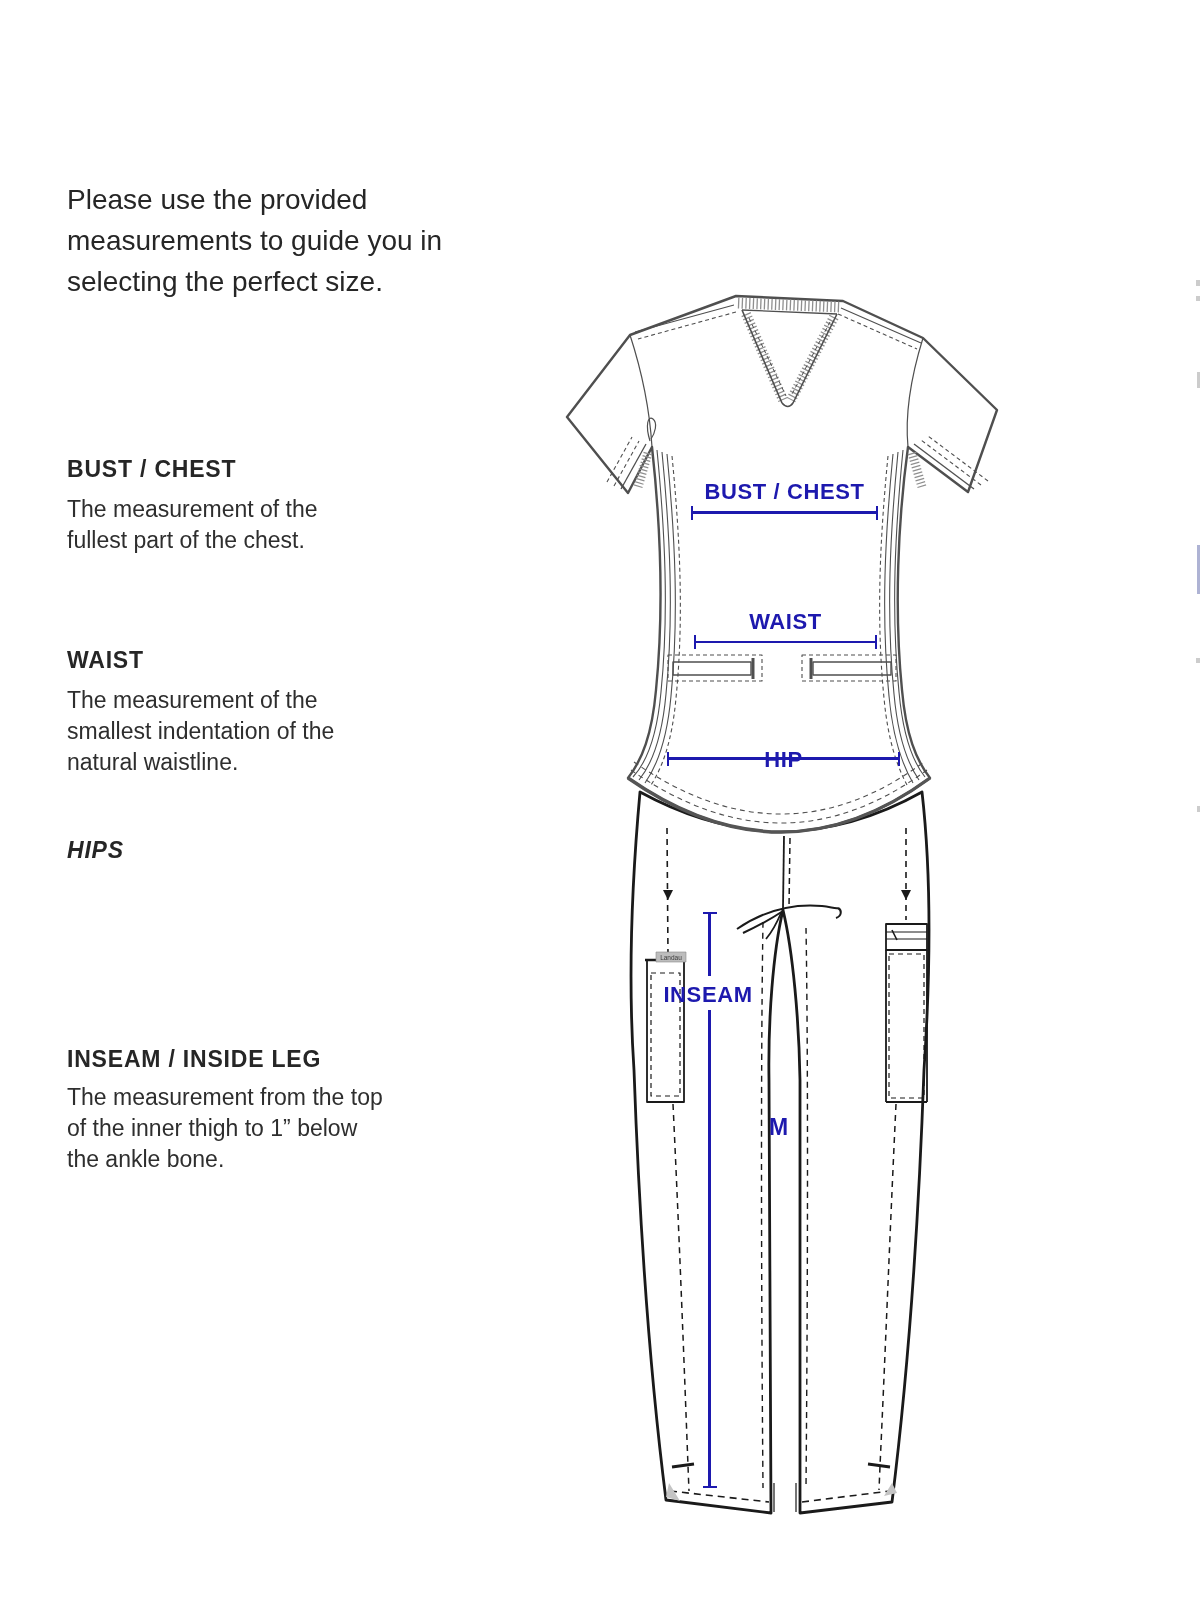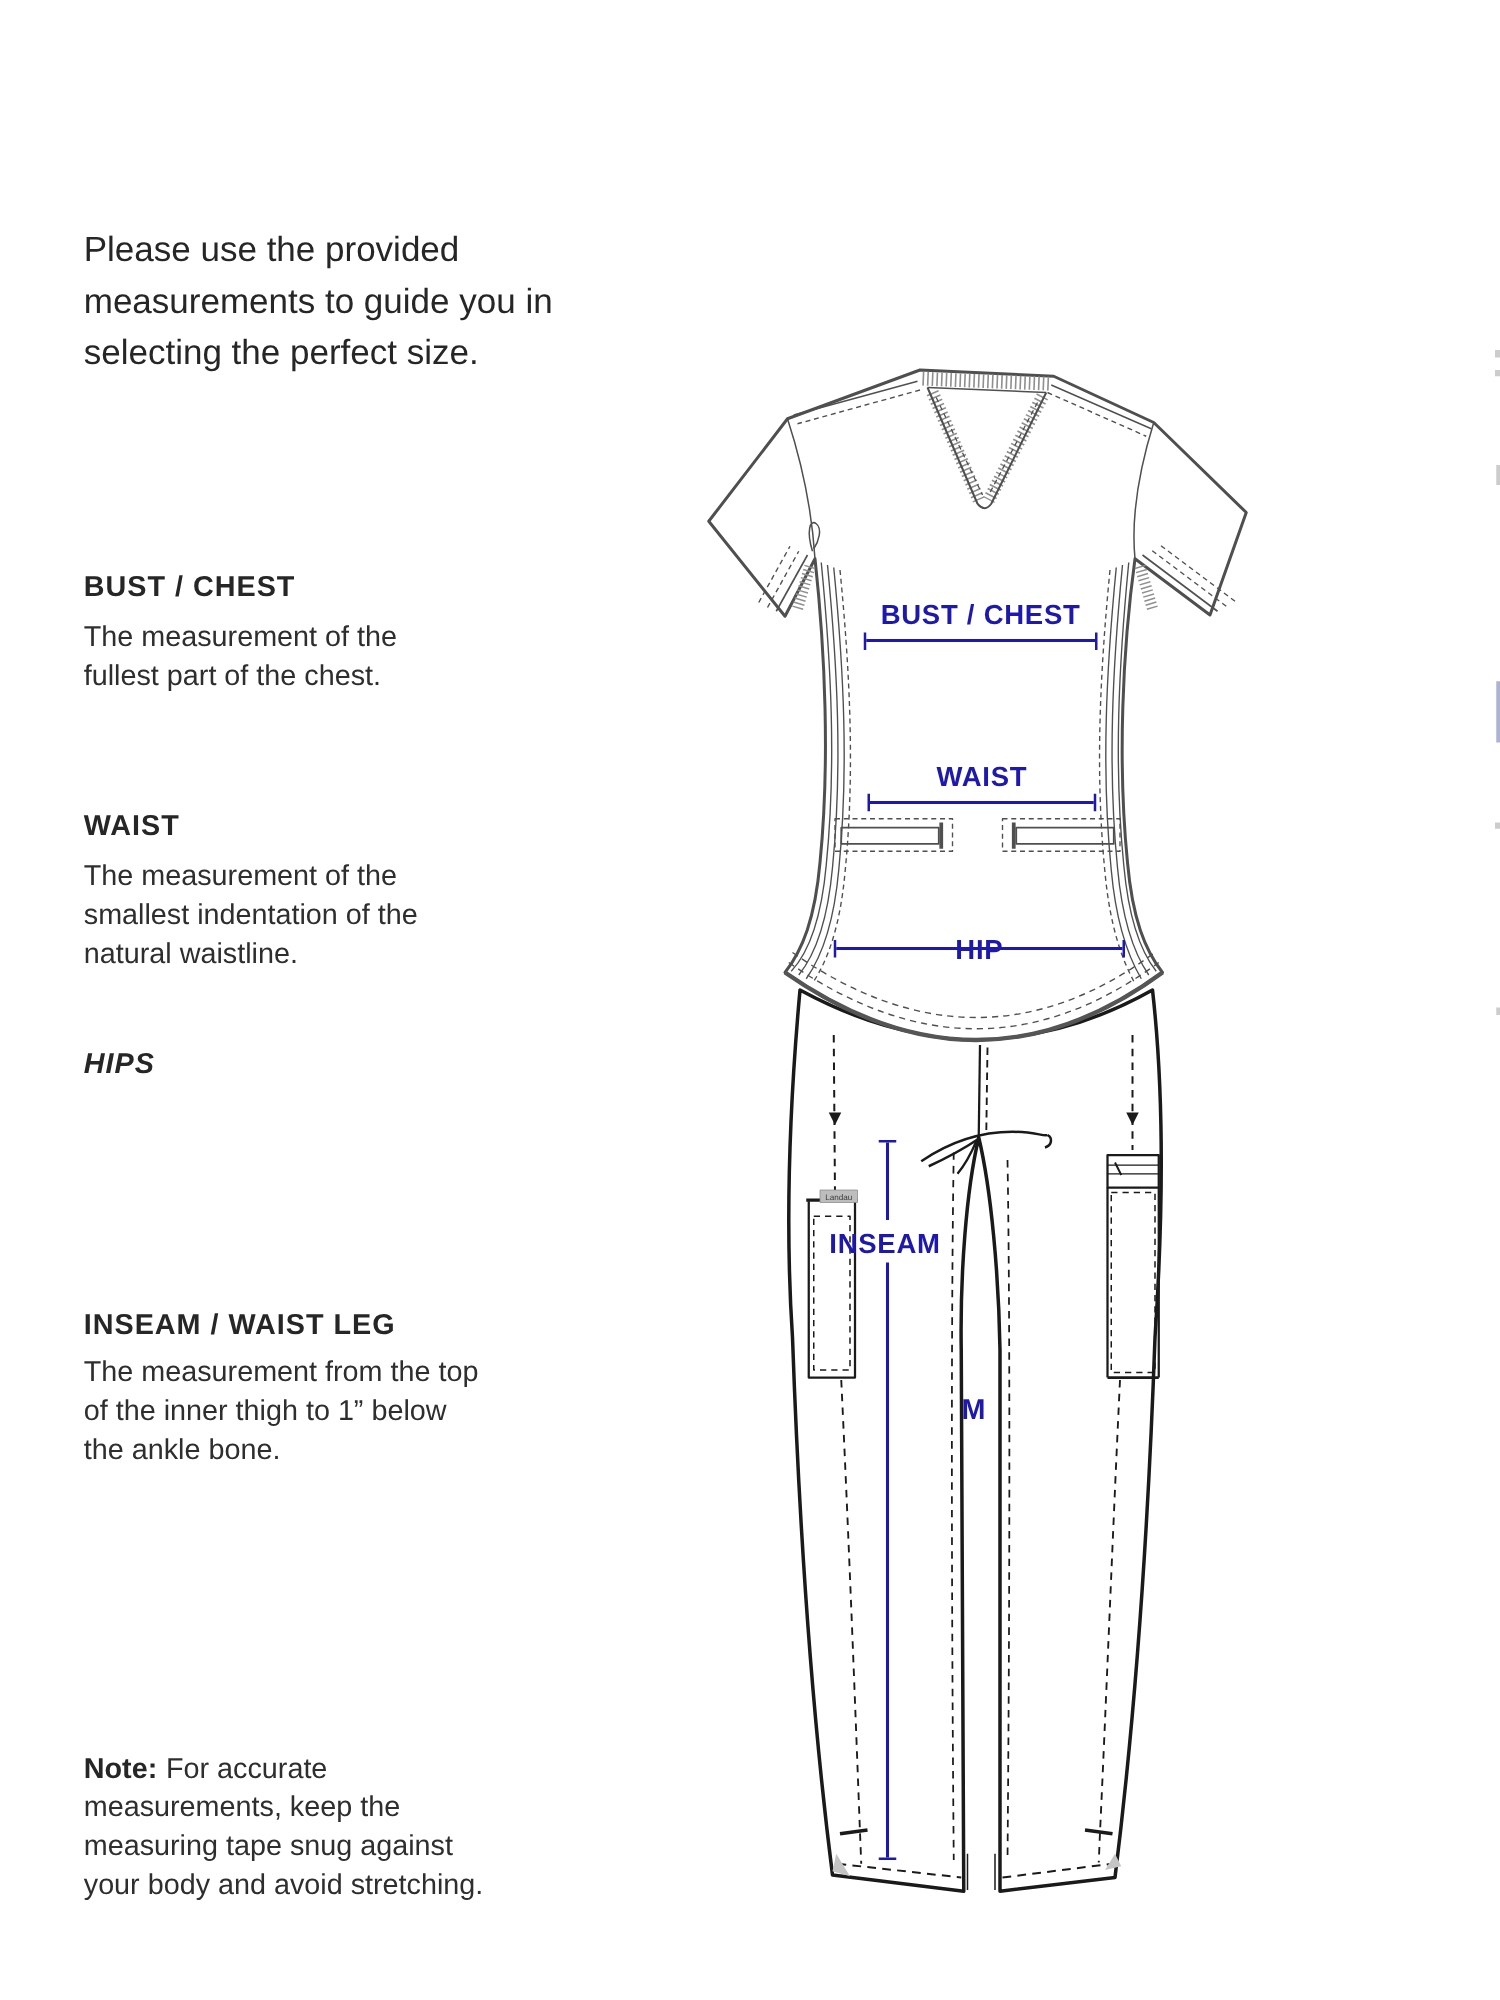--- a/index.html
+++ b/index.html
@@ -49,32 +49,26 @@
     <p class="m-body pre" style="margin-top:13px;">The measurement of the
 smallest indentation of the
 natural waistline.</p>
   </section>
 
   <section class="abs" style="left:67px;top:839px;font-style:italic;">
     <h2 class="m-head">HIPS</h2>
   </section>
 
   <section class="abs" style="left:67px;top:1048px;">
-    <h2 class="m-head">INSEAM / WAIST LEG</h2>
+    <h2 class="m-head">INSEAM / INSIDE LEG</h2>
     <p class="m-body pre" style="margin-top:11px;">The measurement from the top
 of the inner thigh to 1” below
 the ankle bone.</p>
   </section>
 
-  <p class="abs note">
-    <strong>Note:</strong><span class="pre">For accurate
-measurements, keep the
-measuring tape snug against
-your body and avoid stretching.</span>
-  </p>
 
   <svg class="abs" style="left:540px;top:280px;" width="480" height="1250" viewBox="0 0 480 1250">
 
     <g stroke="#1a1a1a" fill="none" stroke-linejoin="round">
       <path d="M100,512 C92,600 88,700 94,790 C100,960 112,1110 126,1220 L231,1233 L229,800
                C228,740 233,672 243,630 C253,672 259,740 260,800 L260,1233 L352,1222
                C366,1110 378,960 384,790 C390,700 392,600 382,512 Q243,590 100,512 Z" fill="#ffffff" stroke-width="2.8"></path>
 
       <path d="M244,556 L243,628" stroke-width="1.8"></path>
       <path d="M250,558 L249,628" stroke-width="1.5" stroke-dasharray="6 4"></path>

